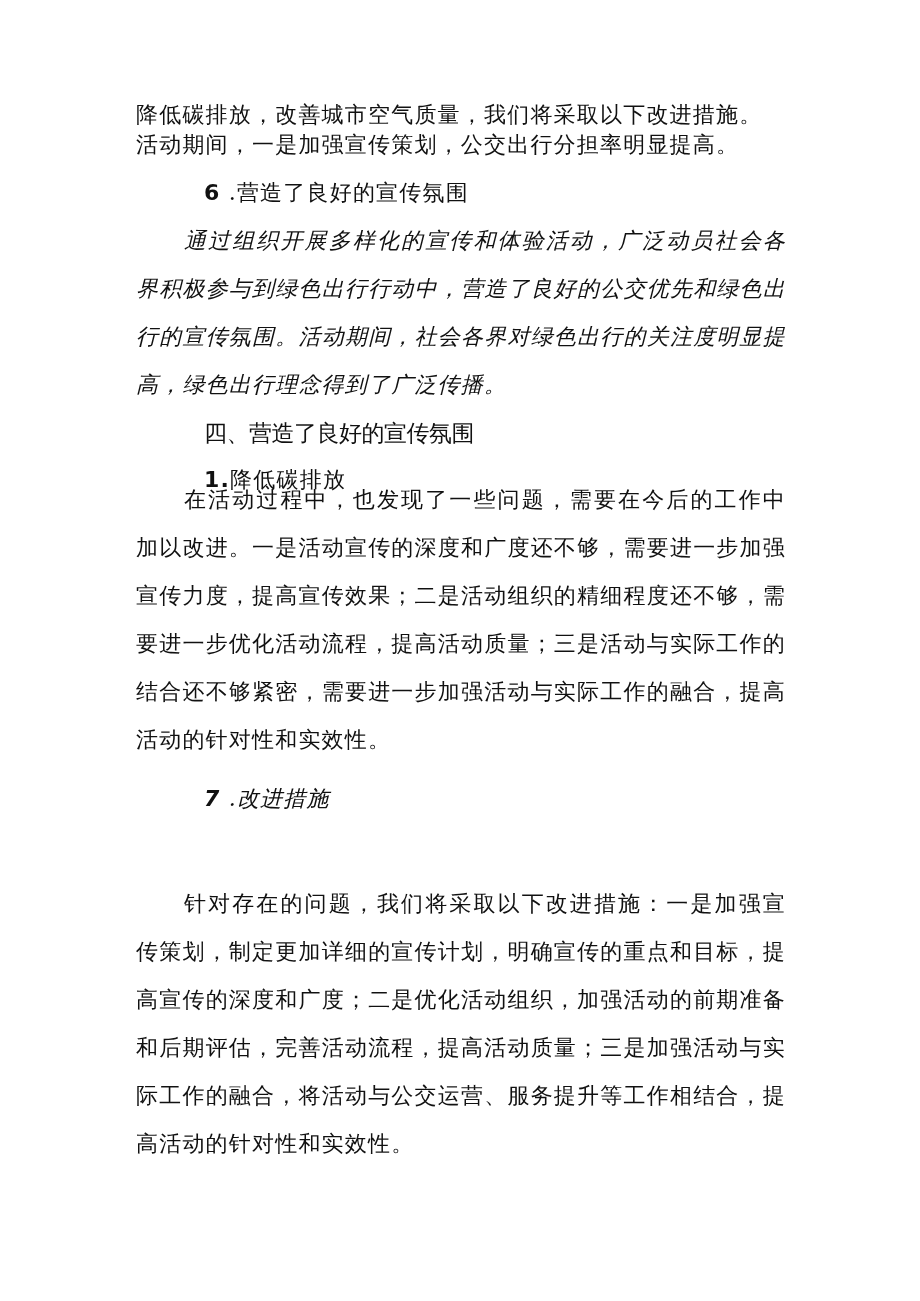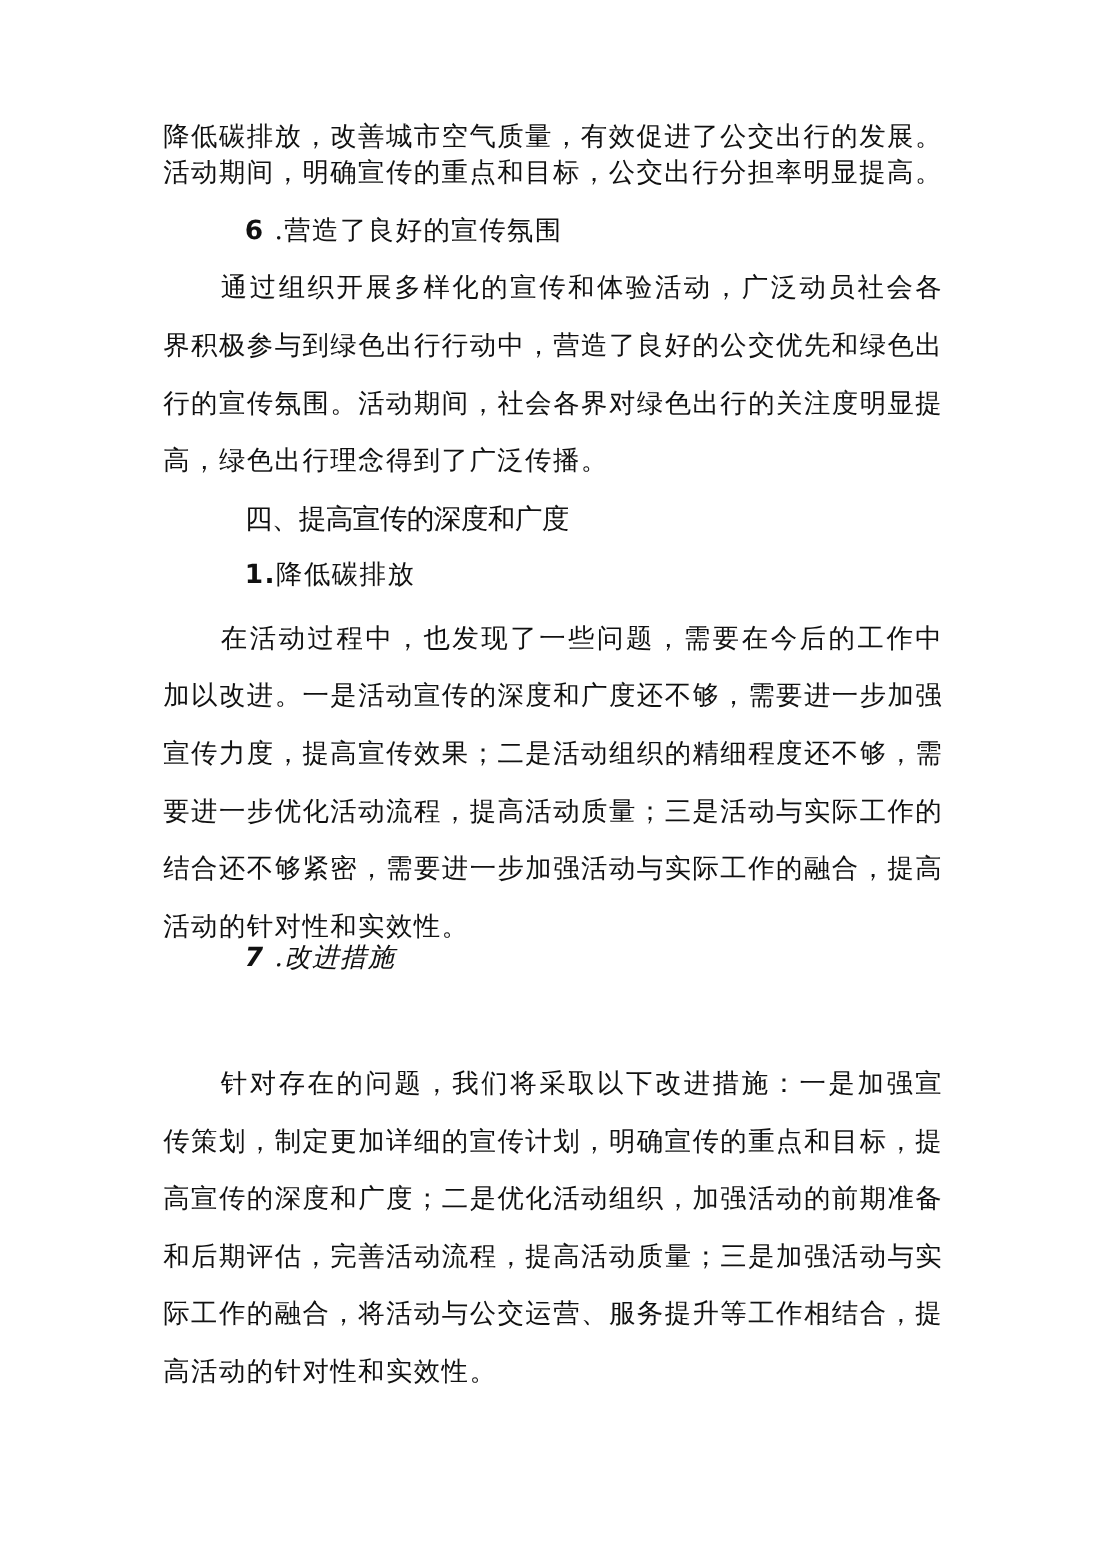--- a/index.html
+++ b/index.html
@@ -12,35 +12,35 @@
     .line { position: absolute; left: 0; white-space: nowrap; letter-spacing: 1.2px; line-height: 30px; }
     .indent { left: 48px; margin-left: 20px; }
     .h-section { font-family: "DejaVu Sans", "Liberation Sans", sans-serif; font-size: 23px; letter-spacing: -0.5px; }
     .num { font-family: "DejaVu Sans", "Liberation Sans", sans-serif; font-weight: bold; }
     .p-block { position: absolute; left: 0; width: 650px; letter-spacing: 1.2px; line-height: 48px; text-align: justify; text-indent: 48px; }
   </style>
 </head>
 <body>
 
 <div class="page">
-  <div class="line" style="top:100px;">降低碳排放，改善城市空气质量，有效促进了公交出行的发展。</div>
-  <div class="line" style="top:130px;">活动期间，明确宣传的重点和目标，公交出行分担率明显提高。</div>
+  <div class="line" style="top:100px;">降低碳排放，改善城市空气质量，我们将采取以下改进措施。</div>
+  <div class="line" style="top:130px;">活动期间，一是加强宣传策划，公交出行分担率明显提高。</div>
 
   <div class="line indent" style="top:178px;">
     <span class="num">6</span><span> .营造了良好的宣传氛围</span>
   </div>
 
-  <div class="p-block" style="top:217px;">通过组织开展多样化的宣传和体验活动，广泛动员社会各界积极参与到绿色出行行动中，营造了良好的公交优先和绿色出行的宣传氛围。活动期间，社会各界对绿色出行的关注度明显提高，绿色出行理念得到了广泛传播。</div>
+  <div class="p-block" style="top:217px;font-style:italic;">通过组织开展多样化的宣传和体验活动，广泛动员社会各界积极参与到绿色出行行动中，营造了良好的公交优先和绿色出行的宣传氛围。活动期间，社会各界对绿色出行的关注度明显提高，绿色出行理念得到了广泛传播。</div>
 
-  <div class="line indent h-section" style="top:418px;">四、提高宣传的深度和广度</div>
+  <div class="line indent h-section" style="top:418px;">四、营造了良好的宣传氛围</div>
 
   <div class="line indent" style="top:465px;">
     <span class="num">1.</span><span>降低碳排放</span>
   </div>
 
-  <div class="p-block" style="top:508px;font-family:Liberation Serif, serif;">在活动过程中，也发现了一些问题，需要在今后的工作中加以改进。一是活动宣传的深度和广度还不够，需要进一步加强宣传力度，提高宣传效果；二是活动组织的精细程度还不够，需要进一步优化活动流程，提高活动质量；三是活动与实际工作的结合还不够紧密，需要进一步加强活动与实际工作的融合，提高活动的针对性和实效性。</div>
+  <div class="p-block" style="top:476px;">在活动过程中，也发现了一些问题，需要在今后的工作中加以改进。一是活动宣传的深度和广度还不够，需要进一步加强宣传力度，提高宣传效果；二是活动组织的精细程度还不够，需要进一步优化活动流程，提高活动质量；三是活动与实际工作的结合还不够紧密，需要进一步加强活动与实际工作的融合，提高活动的针对性和实效性。</div>
 
   <div class="line indent" style="top:784px;font-style:italic;">
     <span class="num">7</span><span> .改进措施</span>
   </div>
 
   <div class="p-block" style="top:880px;">针对存在的问题，我们将采取以下改进措施：一是加强宣传策划，制定更加详细的宣传计划，明确宣传的重点和目标，提高宣传的深度和广度；二是优化活动组织，加强活动的前期准备和后期评估，完善活动流程，提高活动质量；三是加强活动与实际工作的融合，将活动与公交运营、服务提升等工作相结合，提高活动的针对性和实效性。</div>
 </div>
 
 </body></html>

